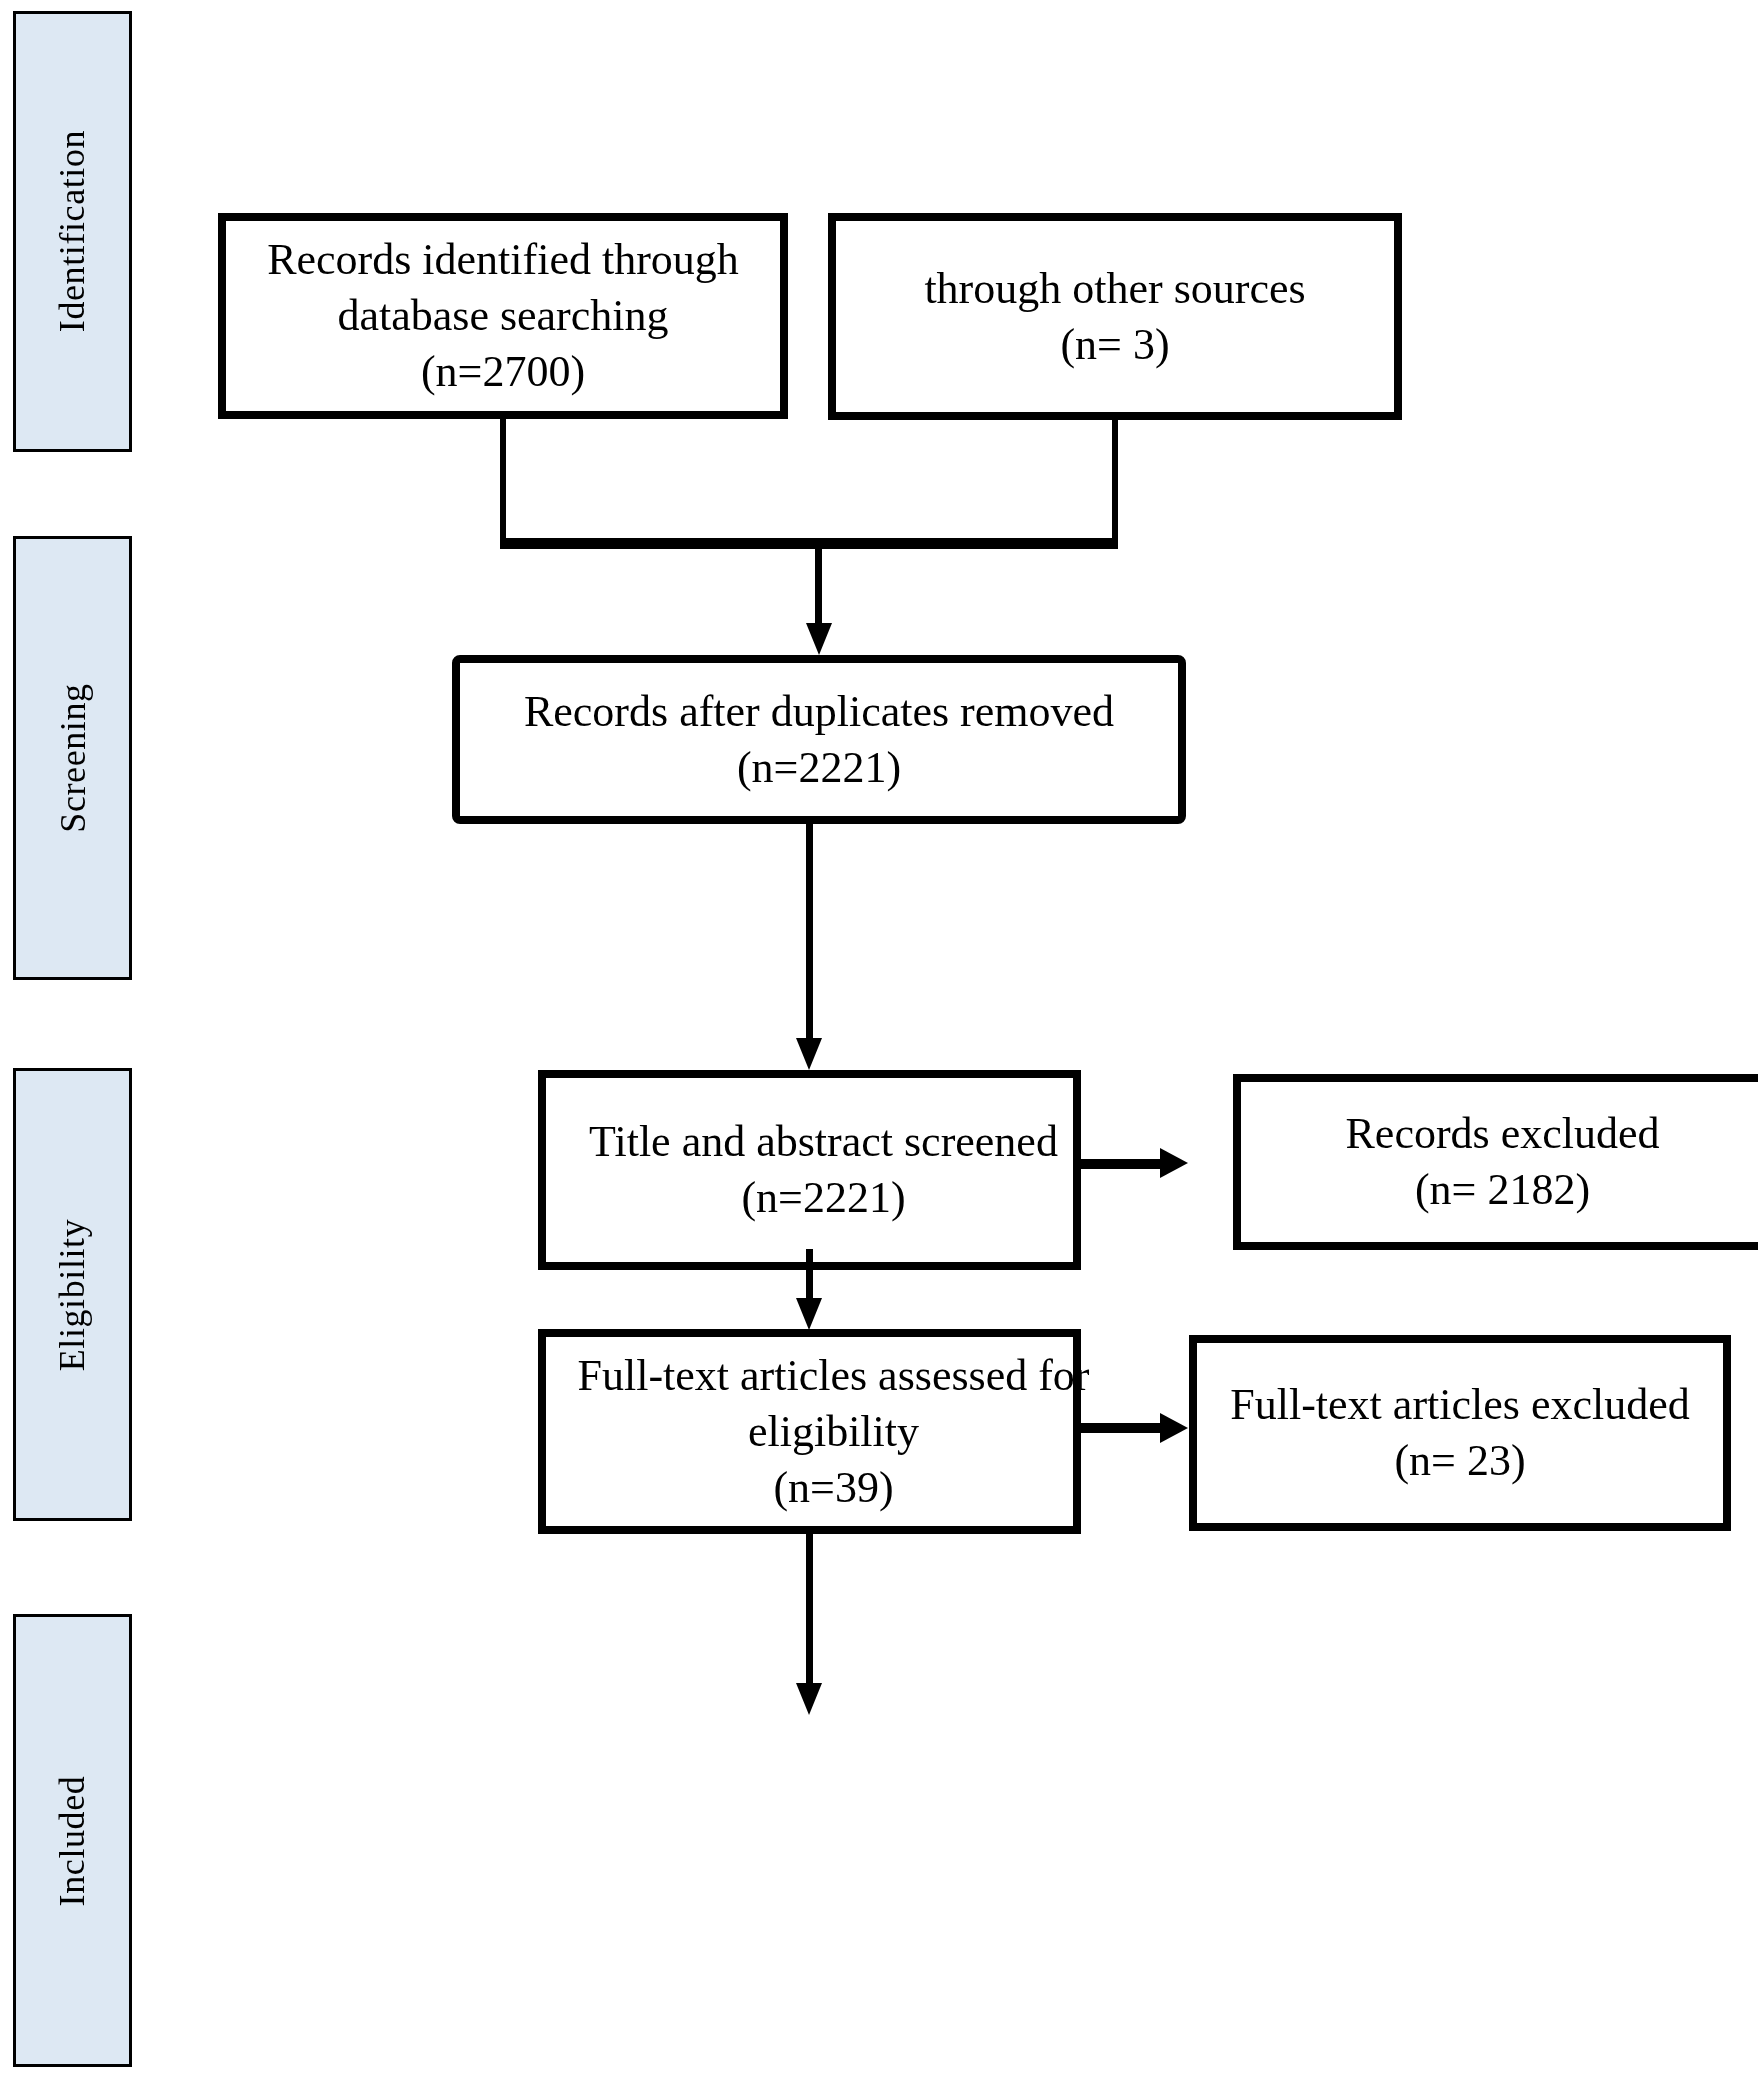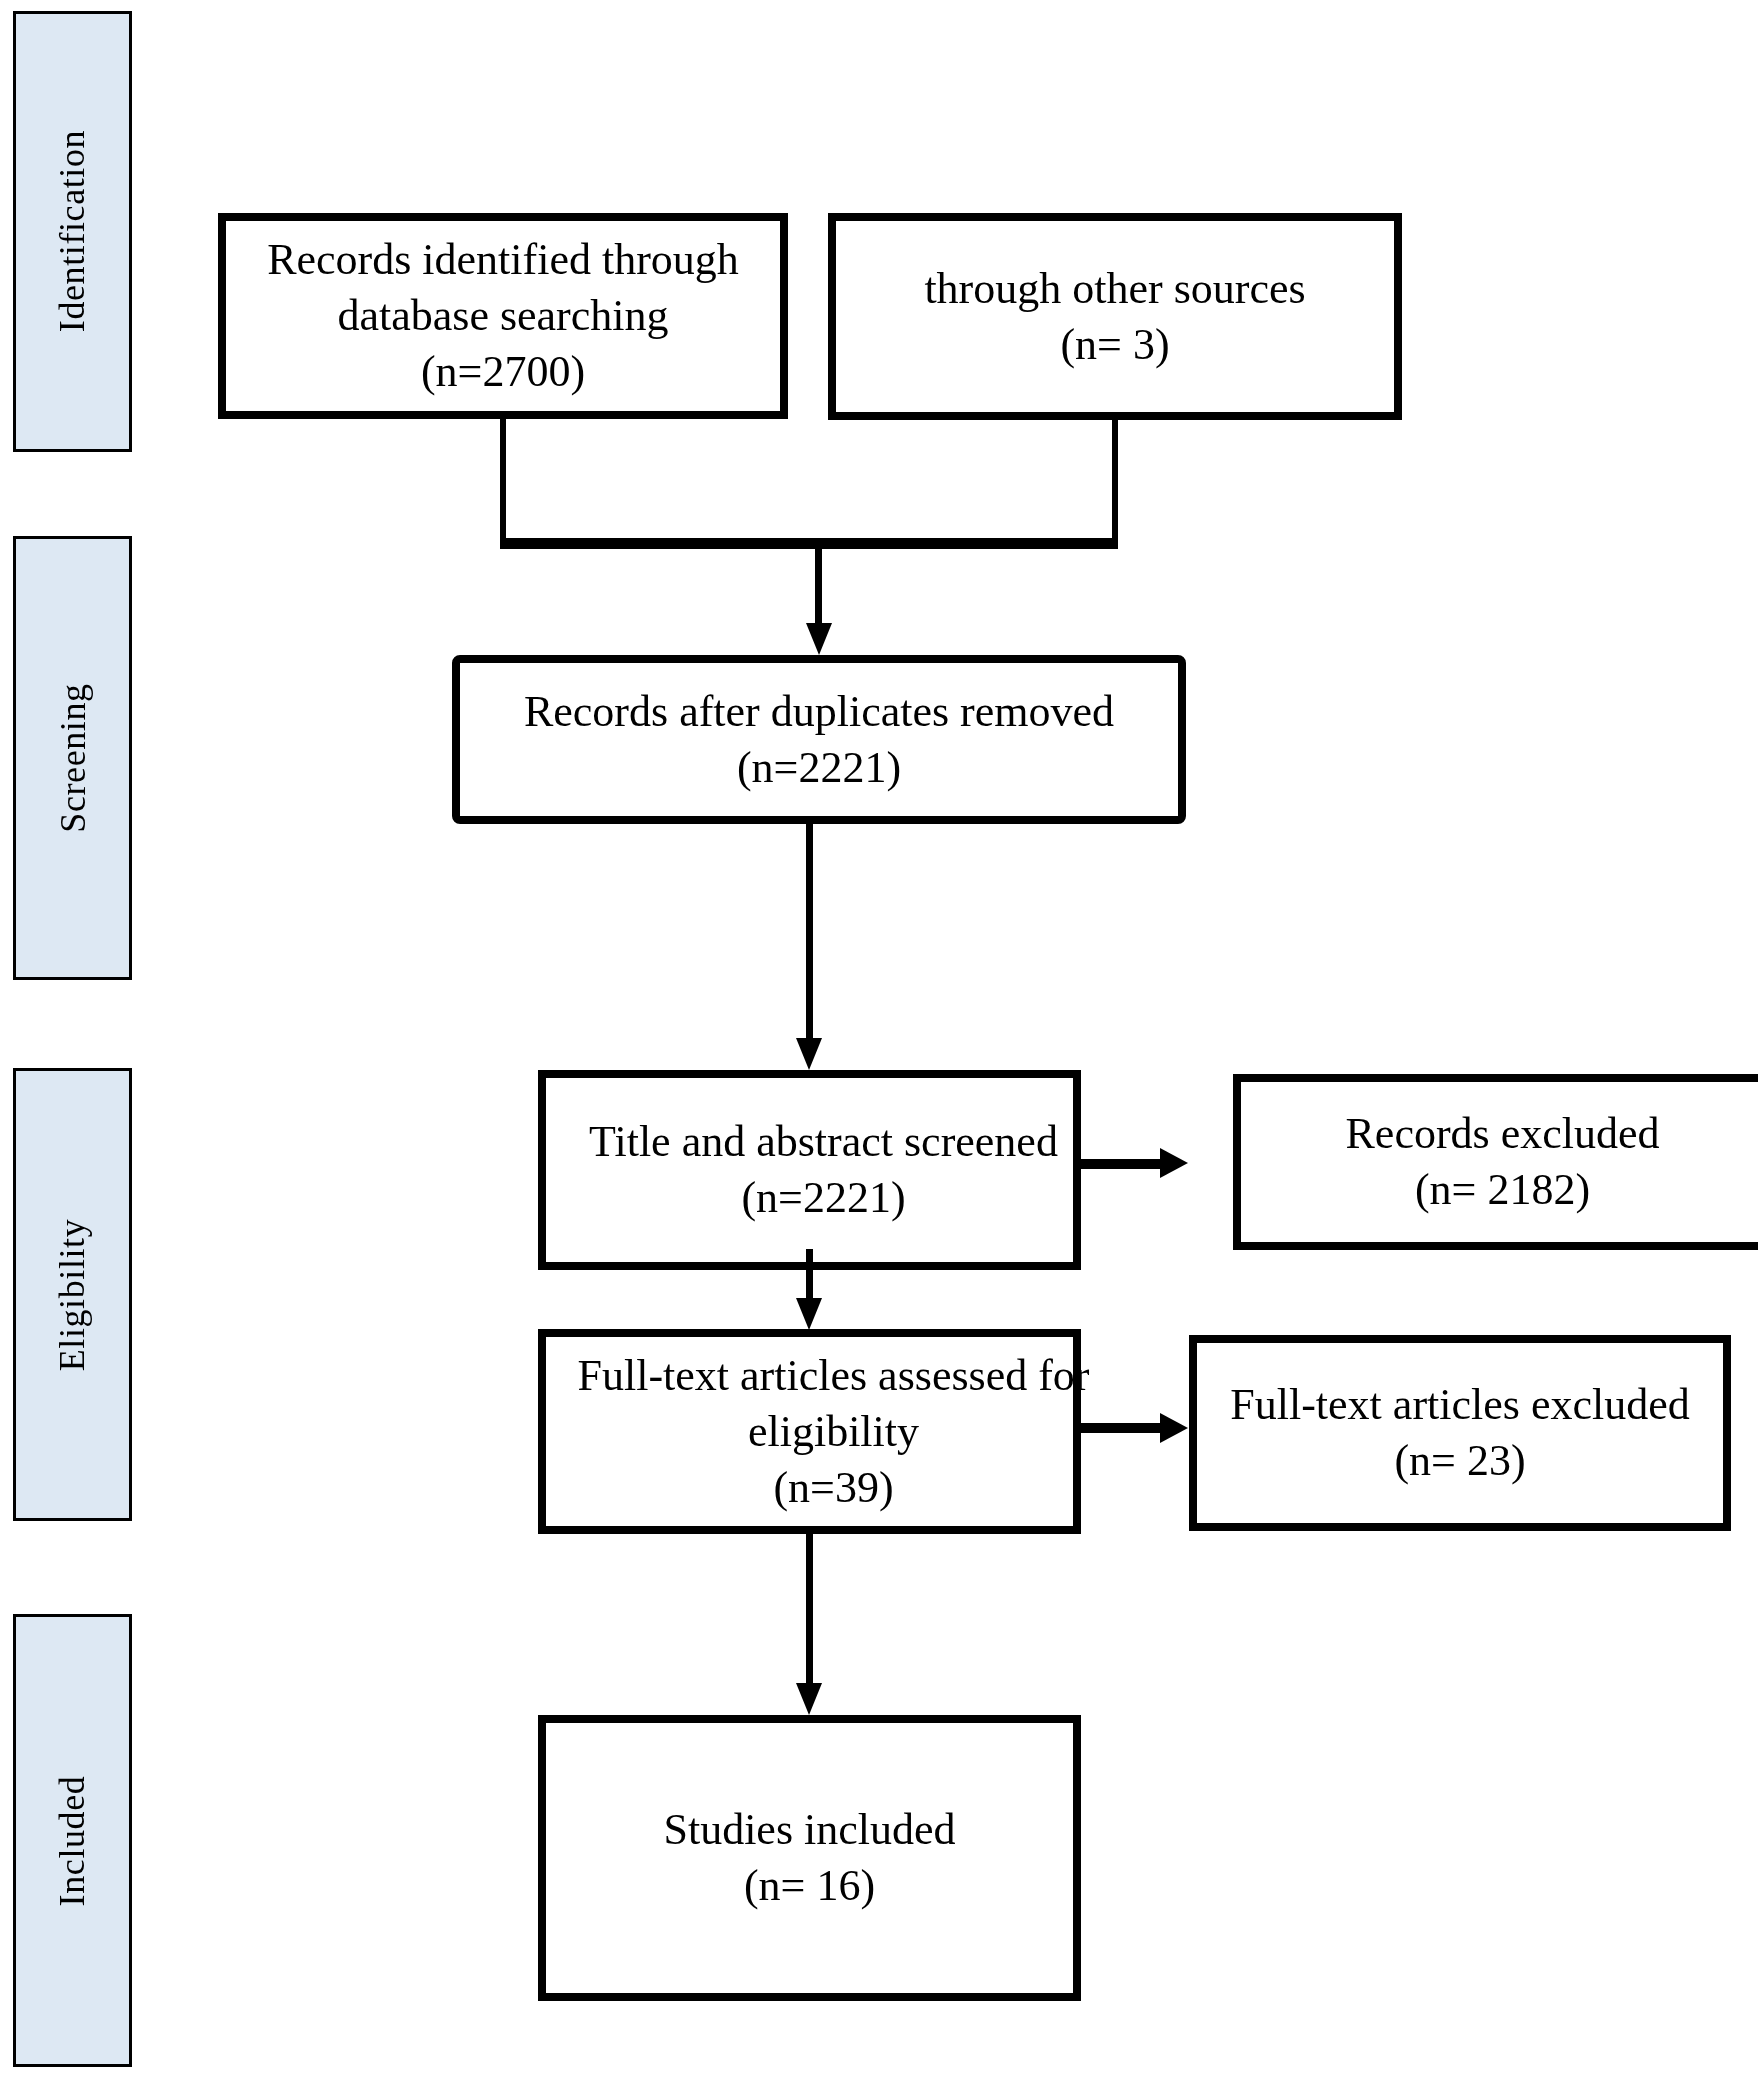--- a/index.html
+++ b/index.html
@@ -132,19 +132,15 @@
   <div class="conn" style="left:1080px; top:1423px; width:82px; height:9.5px;"></div>
   <div class="tri-right" style="left:1160px; top:1413px;"></div>
   <div class="fbox" style="left:1189px; top:1335px; width:542px; height:196px;">
     <div class="bline">Full-text articles excluded</div>
     <div class="bline">(n= 23)</div>
   </div>
 
   <div class="conn" style="left:806px; top:1533px; width:7.1px; height:151px;"></div>
   <div class="tri-down" style="left:796px; top:1683px;"></div>
 
-  <div class="fbox" style="left:538px; top:1715px; width:543px; height:286px;">
-    <div class="bline">Studies included</div>
-    <div class="bline">(n= 16)</div>
-  </div>
 
 </div>
 
 
 </body></html>

